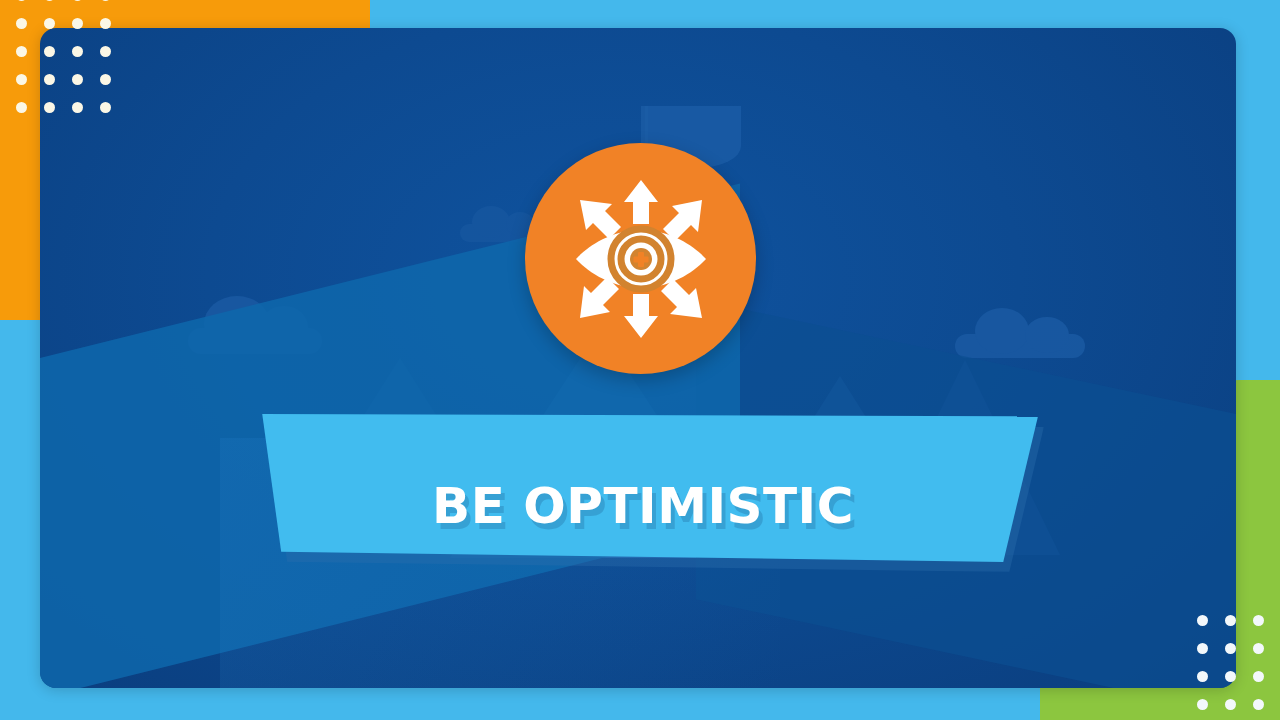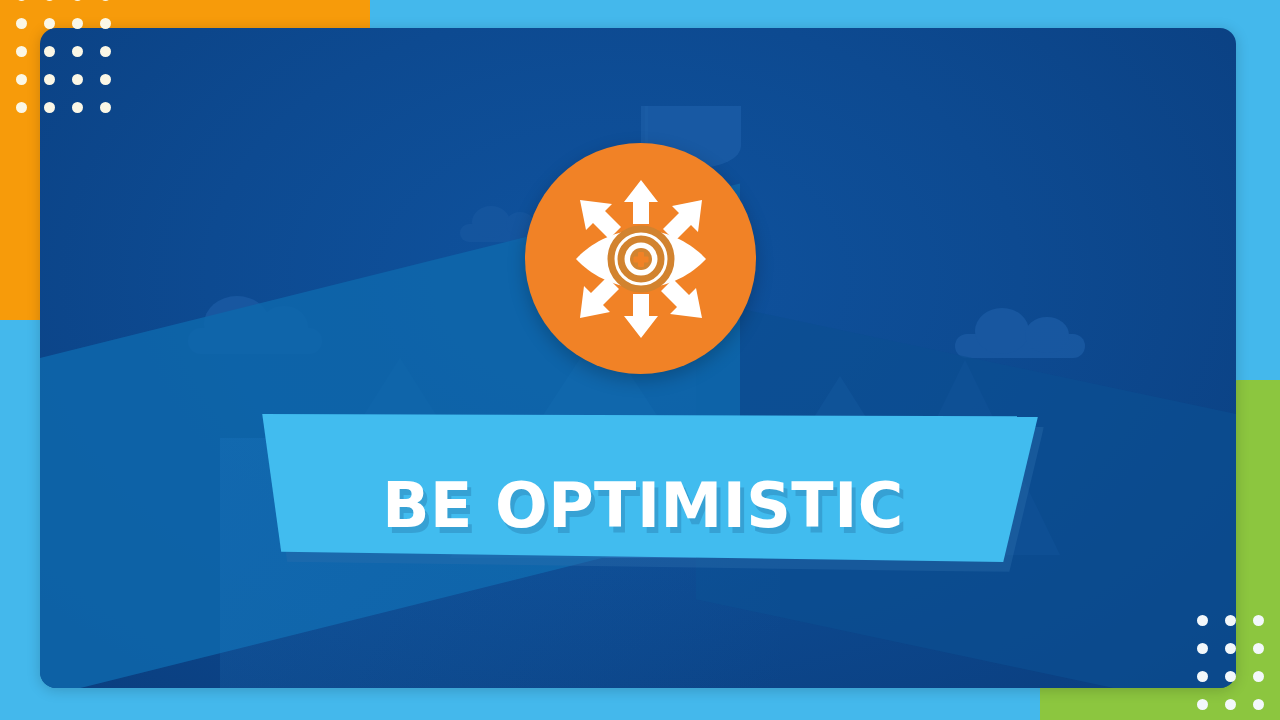--- a/index.html
+++ b/index.html
@@ -256,21 +256,21 @@
     background: #41bcef;
     clip-path: polygon(1.8% 0%, 100% 1.5%, 95.6% 100%, 4.2% 93%);
     display: flex;
     align-items: center;
     justify-content: center;
   }
   .banner-text {
     color: #ffffff;
     font-family: "DejaVu Sans", "Liberation Sans", sans-serif;
     font-weight: bold;
-    font-size: 62px;
+    font-size: 50px;
     letter-spacing: 0.5px;
     line-height: 1;
     text-shadow: 4px 6px 0 rgba(20,70,120,0.22);
     white-space: nowrap;
     transform: translateY(-2px);
     margin-top: 40px;
   }
 </style>
 </head>
 <body>

